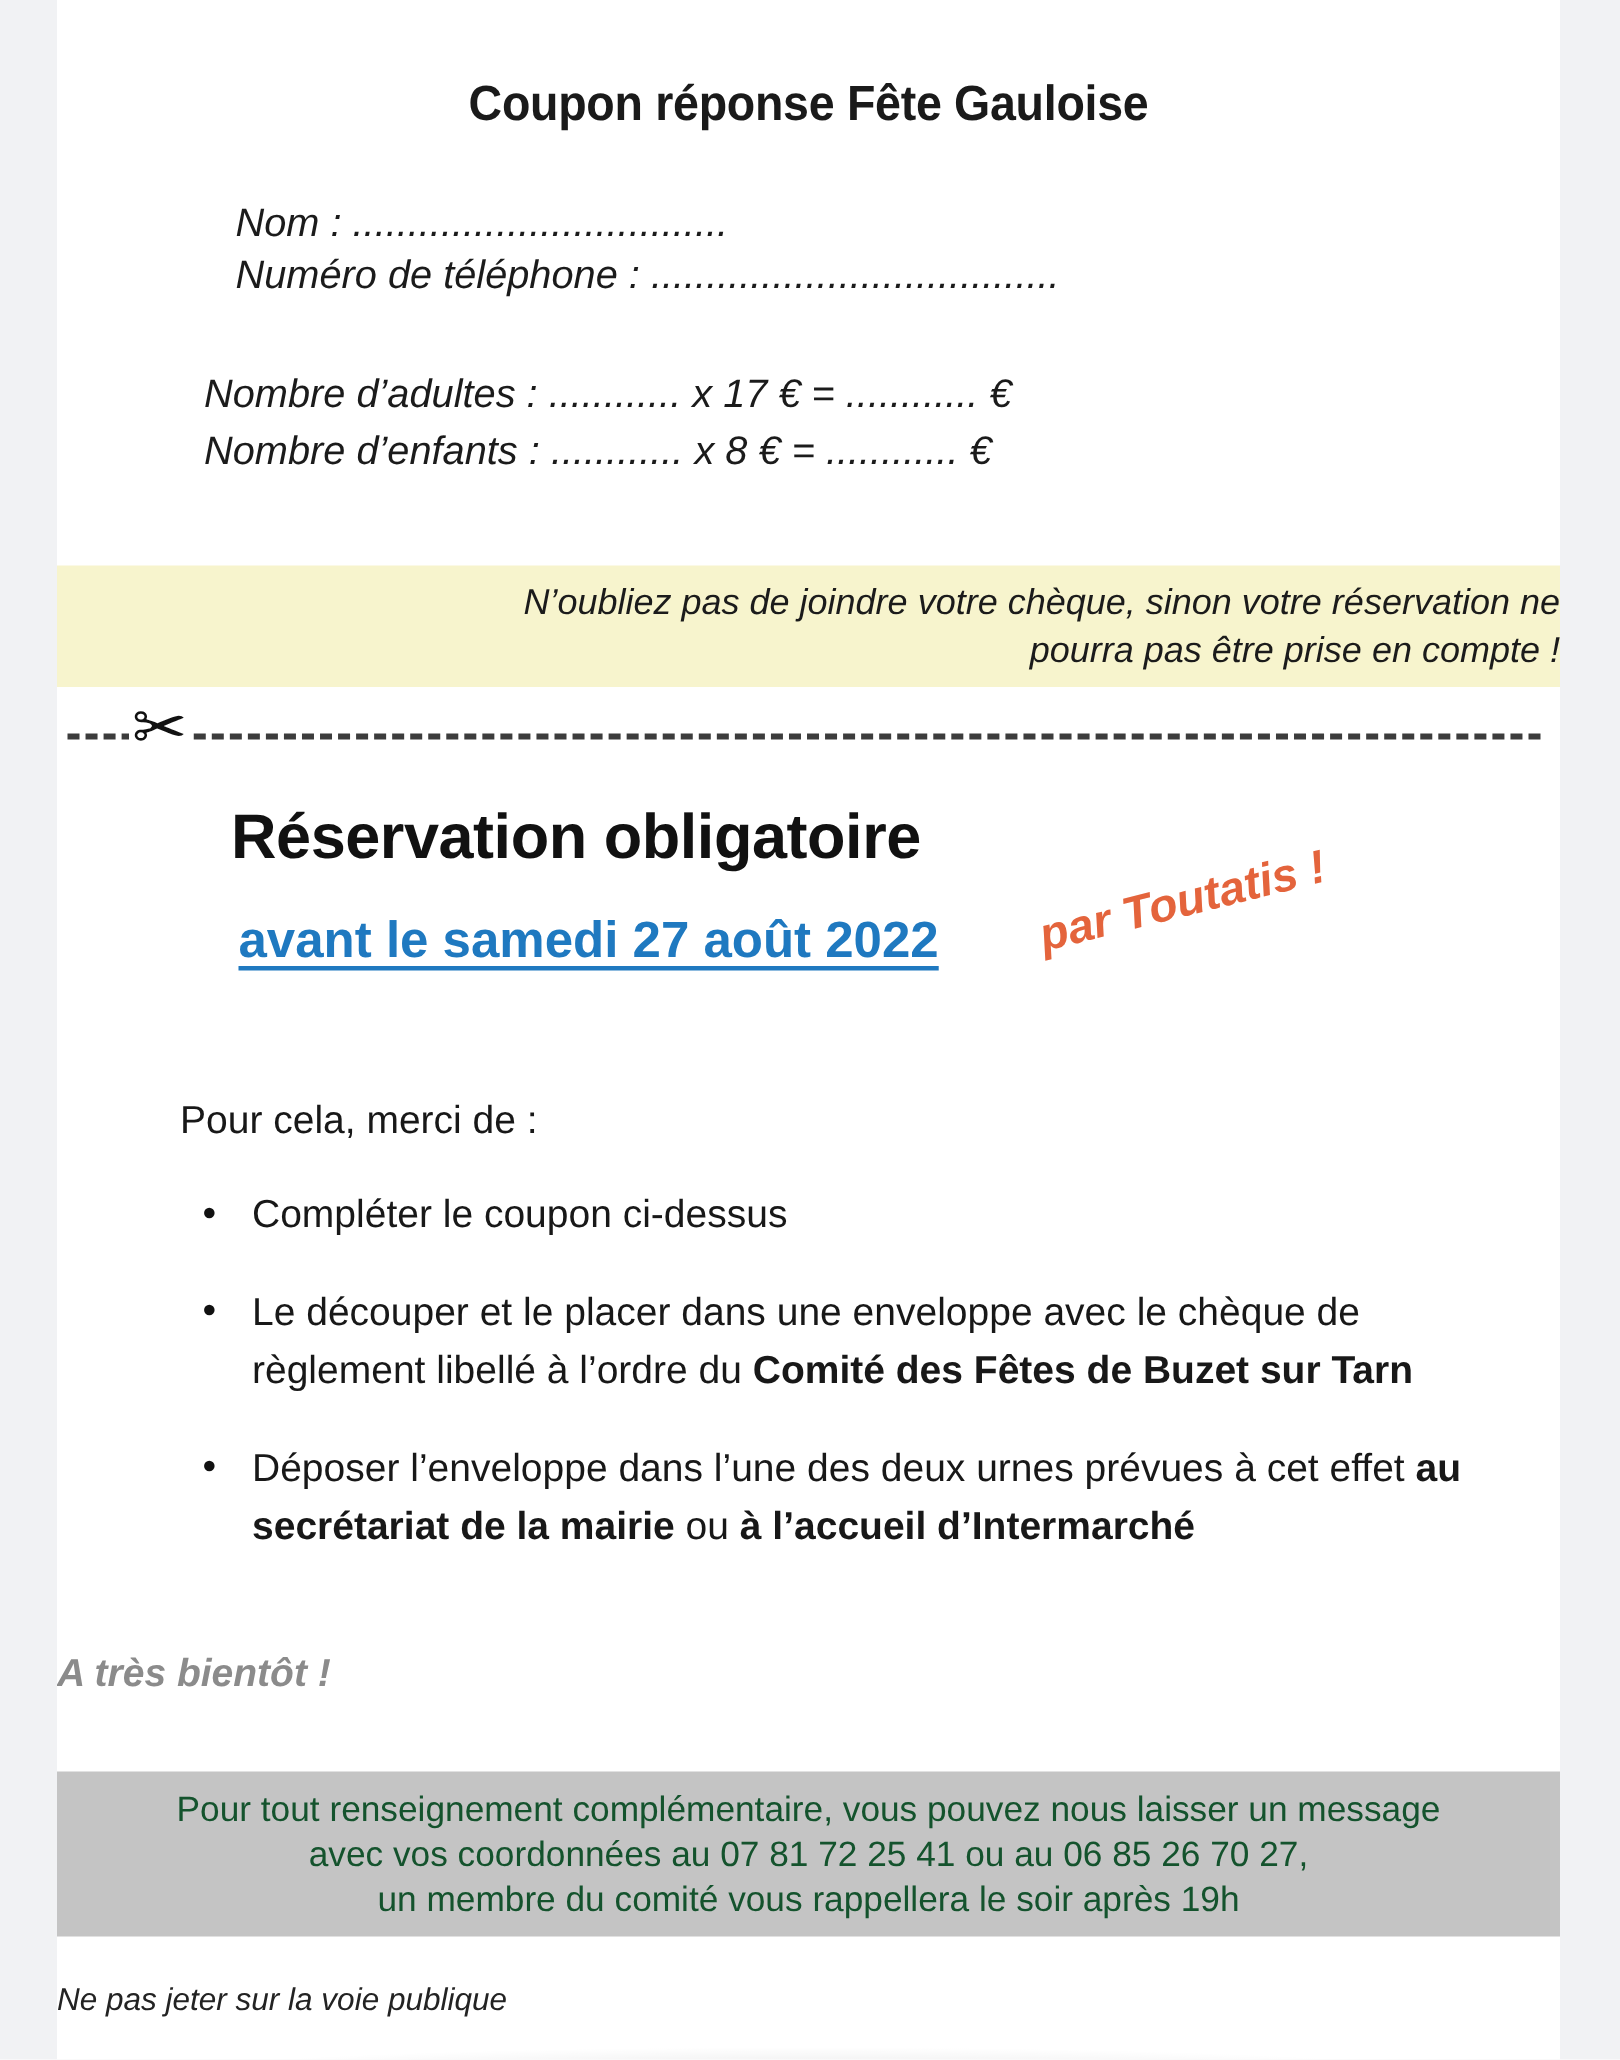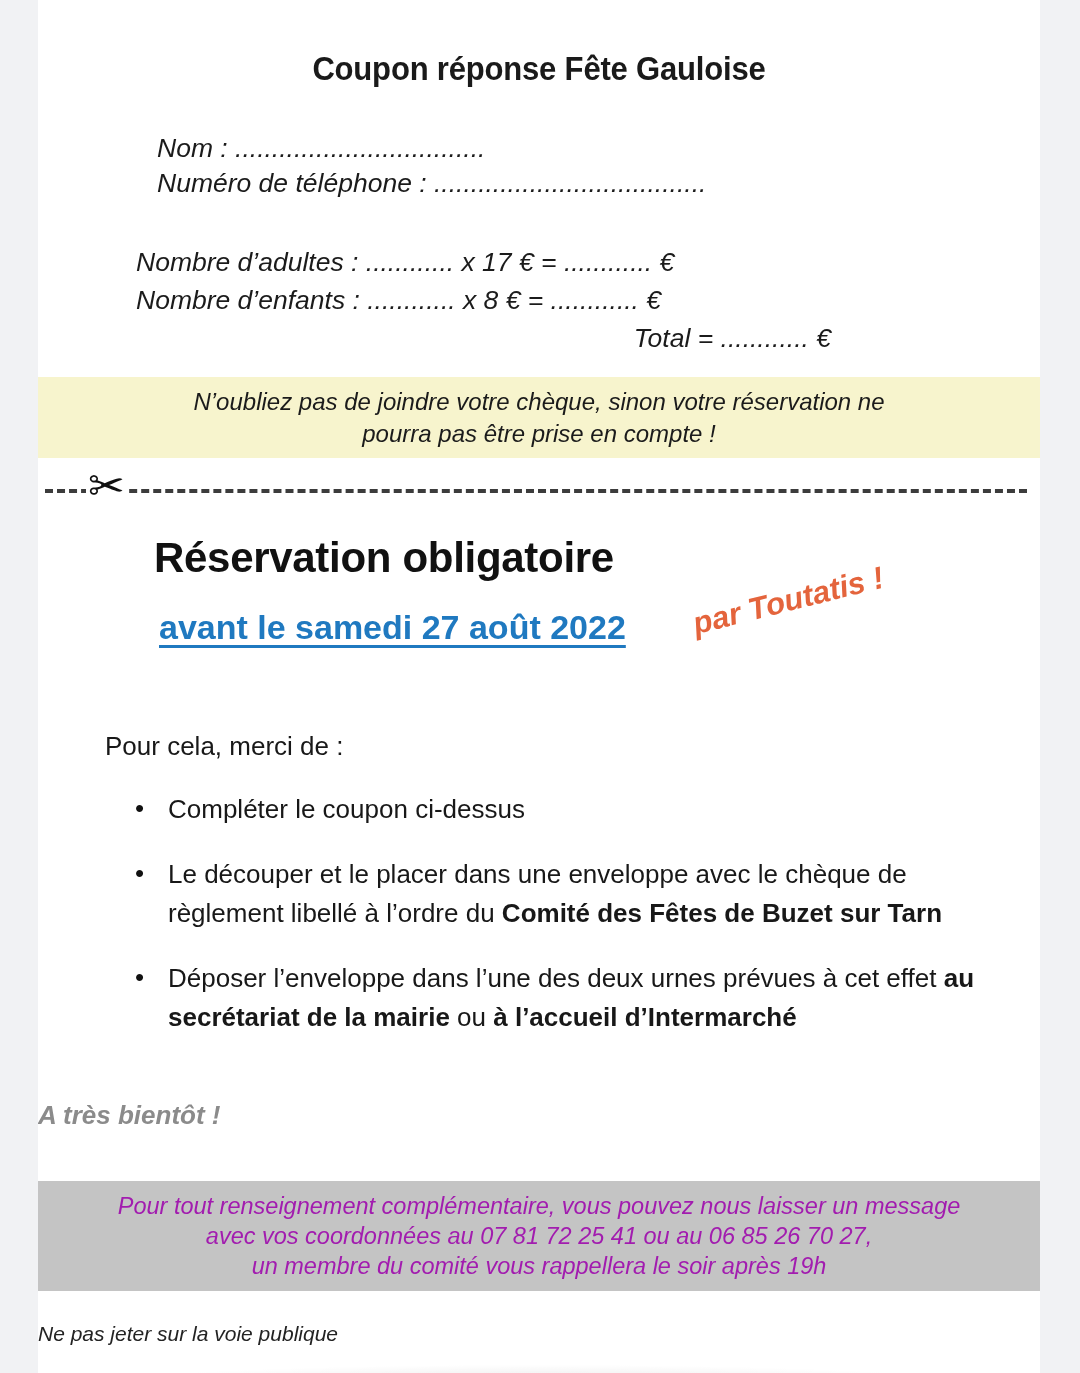--- a/index.html
+++ b/index.html
@@ -90,21 +90,21 @@
   
   .warn-band {
     position: absolute;
     left: 0;
     top: 377px;
     width: 1002px;
     height: 81px;
     background: #f7f4cd;
     display: flex;
     flex-direction: column;
-    align-items: center;
+    align-items: flex-end;
     justify-content: center;
   }
   .warn-band .warn-line {
     font-style: italic;
     font-size: 24px;
     color: #1b1b1b;
     line-height: 32px;
     text-align: center;
     white-space: nowrap;
   }
@@ -169,21 +169,21 @@
     font-style: italic;
     color: #e4643c;
     transform: rotate(-14deg);
     transform-origin: left bottom;
     white-space: nowrap;
   }
 
   
   .instr-lead {
     position: absolute;
-    left: 67px;
+    left: 82px;
     top: 731px;
     font-size: 26px;
     color: #181818;
     white-space: nowrap;
   }
   .instr-list {
     position: absolute;
     left: 82px;
     top: 790px;
     width: 880px;
@@ -228,23 +228,22 @@
     top: 1181px;
     width: 1002px;
     height: 110px;
     background: #c4c4c4;
     display: flex;
     flex-direction: column;
     align-items: center;
     justify-content: center;
   }
   .contact-band .contact-line {
-    font-style: italic;
     font-size: 23.5px;
-    color: #a21caf;
+    color: #14532d;
     line-height: 30px;
     text-align: center;
     white-space: nowrap;
   }
 
   .legal-note {
     position: absolute;
     left: 0;
     top: 1322px;
     width: 1002px;
@@ -263,21 +262,20 @@
     <div class="coupon-title">Coupon réponse Fête Gauloise</div>
 
     <div class="coupon-fields">
       <span class="fld-line">Nom : ..................................</span>
       <span class="fld-line">Numéro de téléphone : .....................................</span>
     </div>
 
     <div class="coupon-amounts">
       <span class="amt-line">Nombre d’adultes : ............ x 17 € = ............ €</span>
       <span class="amt-line">Nombre d’enfants : ............ x   8 € = ............ €</span>
-      <span class="amt-total">Total   = ............ €</span>
     </div>
 
     <div class="warn-band">
       <div class="warn-line">N’oubliez pas de joindre votre chèque, sinon votre réservation ne</div>
       <div class="warn-line">pourra pas être prise en compte !</div>
     </div>
 
     <div class="cut-row">
       <div class="cut-dash"></div>
       <div class="scissors-icon">✂</div>

